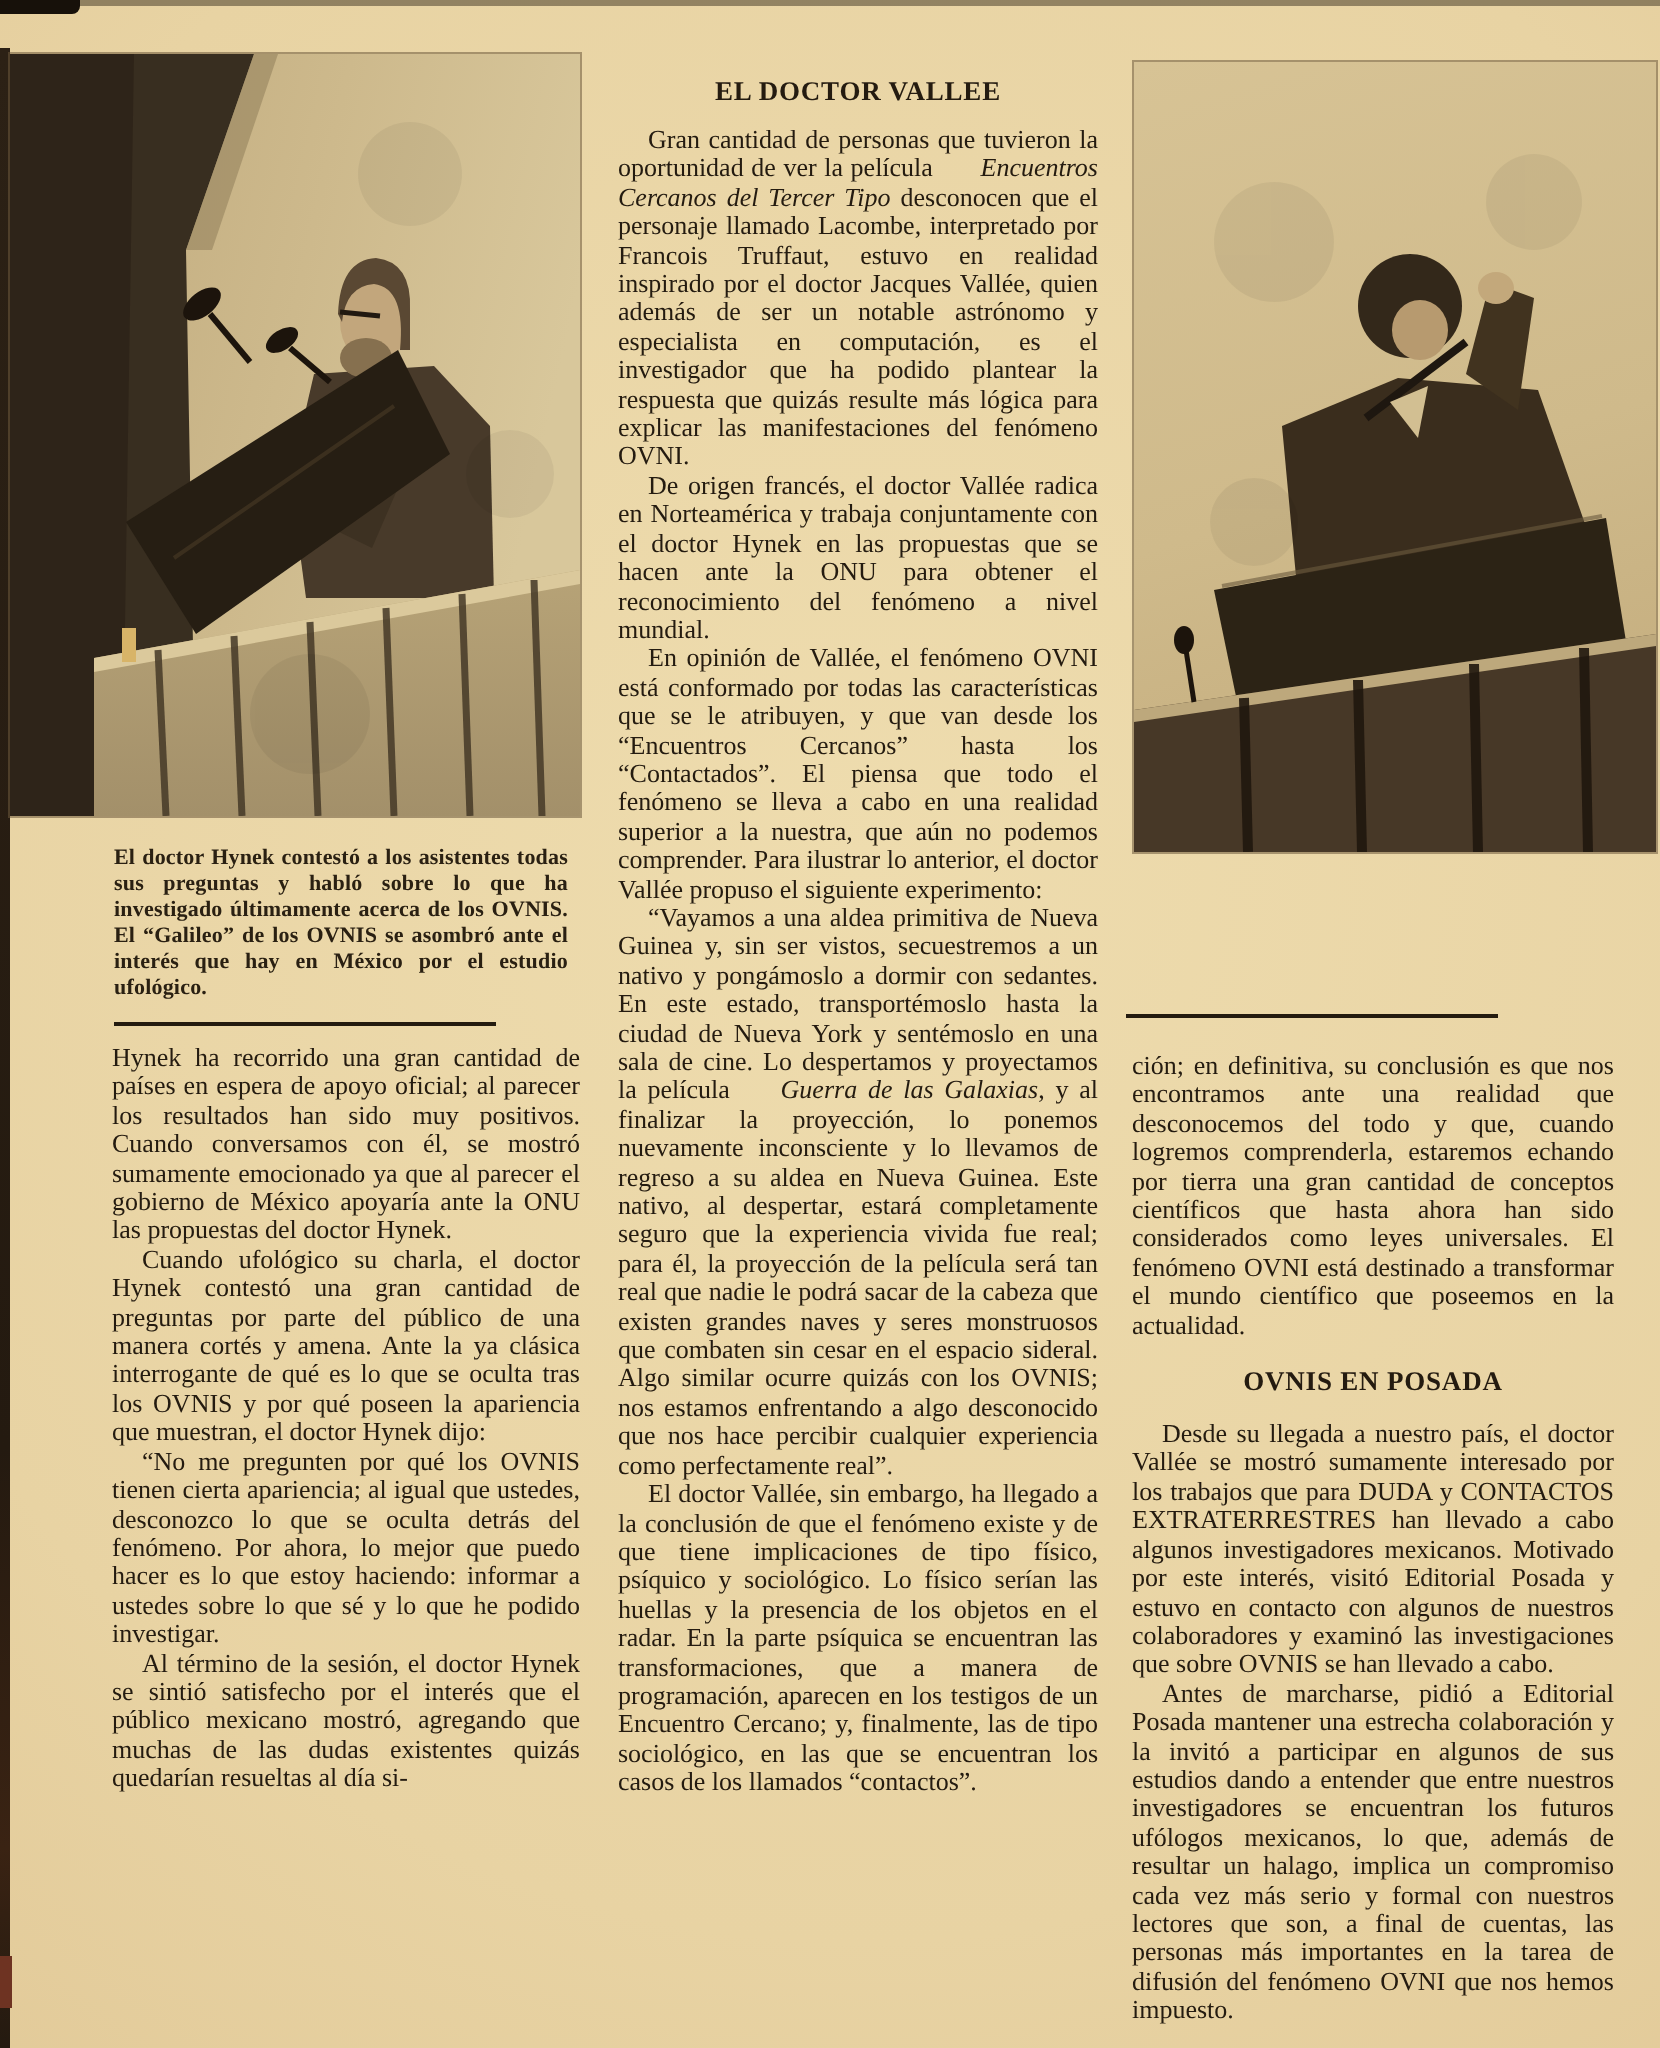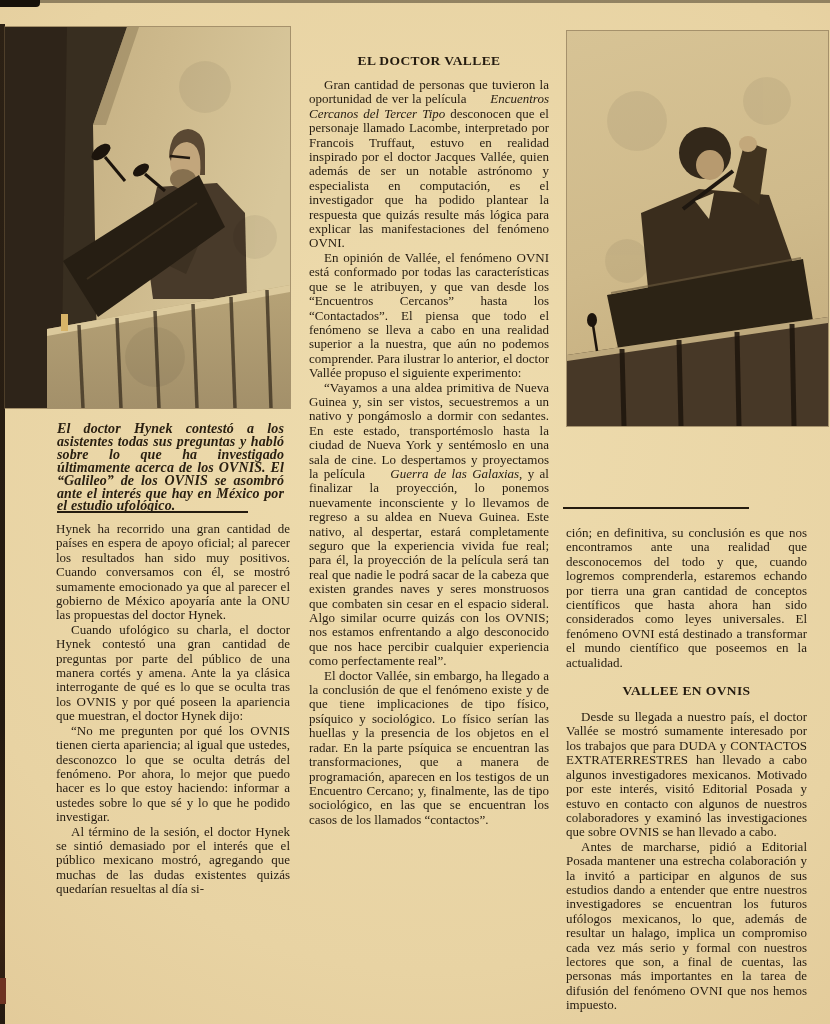--- a/index.html
+++ b/index.html
@@ -19,43 +19,43 @@
   .edge-top-blob{ position:absolute; left:0; top:0; width:40px; height:7px; background:#17110a; border-radius:0 0 4px 0; }
   .edge-left{ position:absolute; left:0; top:24px; width:5px; height:1000px; background:linear-gradient(#2c2115, #241a10 70%, #3a2313 90%, #241a10); }
   .edge-left-red{ position:absolute; left:0; top:978px; width:6px; height:26px; background:#6e3322; }
   
   .photo{ position:absolute; box-shadow:0 0 0 1px rgba(110,90,60,.55); }
   .photo svg{ display:block; }
   #photo-left{ left:5px; top:27px; width:285px; height:381px; }
   #photo-right{ left:567px; top:31px; width:261px; height:395px; }
   
   .caption{
-    position:absolute; font-weight:bold; font-style:italic;
-    font-size:14px; line-height:12.9px; text-align:justify;
+    position:absolute; font-weight:bold; 
+    font-size:11px; line-height:12.9px; text-align:justify;
     color:#2a2012; letter-spacing:.1px;
   }
   #caption-left{ left:57px; top:423px; width:227px; }
   #caption-right{ left:563px; top:439px; width:244px; }
   .rule{ position:absolute; height:2px; background:#241b0f; }
   #rule-left{ left:57px; top:511px; width:191px; }
   #rule-right{ left:563px; top:507px; width:186px; }
   
   .col{
     position:absolute; text-align:justify; font-size:13px; line-height:14.4px;
     color:#241b10; overflow:hidden;
     -webkit-hyphens:auto; hyphens:auto;
   }
   #col-left{ left:56px; top:522px; width:234px; height:500px; }
   #col-mid{ left:309px; top:29px; width:240px; height:992px; }
   #col-right{ left:566px; top:526px; width:241px; height:506px; }
   .col p{ text-indent:15px; }
   .col p.no-indent{ text-indent:0; }
   .col h2{
     font-size:13.5px; line-height:15px; text-align:center; font-weight:bold;
-    letter-spacing:.4px; margin:24px 0 10px;
+    letter-spacing:.4px; margin:9px 0 10px;
   }
   #col-right h2{ margin:13px 0 12px; }
   .ital{ font-style:italic;margin-left:20px; }
 </style>
 </head>
 <body>
 
 <div class="page">
 
   <div class="edge-top"></div>
@@ -170,38 +170,39 @@
 
   <div class="caption" id="caption-left">El doctor Hynek contestó a los asistentes todas sus preguntas y habló sobre lo que ha investigado últimamente acerca de los OVNIS. El “Galileo” de los OVNIS se asombró ante el interés que hay en México por el estudio ufológico.</div>
   <div class="rule" id="rule-left"></div>
   <div class="rule" id="rule-right"></div>
 
   <div class="col" id="col-left">
     <div>
         <p class="no-indent"><span>Hynek ha recorrido una gran cantidad de países en espera de apoyo oficial; al parecer los resultados han sido muy positivos. Cuando conversamos con él, se mostró sumamente emocionado ya que al parecer el gobierno de México apoyaría ante la ONU las propuestas del doctor Hynek.</span></p>
         <p><span>Cuando ufológico su charla, el doctor Hynek contestó una gran cantidad de preguntas por parte del público de una manera cortés y amena. Ante la ya clásica interrogante de qué es lo que se oculta tras los OVNIS y por qué poseen la apariencia que muestran, el doctor Hynek dijo:</span></p>
         <p><span>“No me pregunten por qué los OVNIS tienen cierta apariencia; al igual que ustedes, desconozco lo que se oculta detrás del fenómeno. Por ahora, lo mejor que puedo hacer es lo que estoy haciendo: informar a ustedes sobre lo que sé y lo que he podido investigar.</span></p>
-        <p><span>Al término de la sesión, el doctor Hynek se sintió demasiado por el interés que el público mexicano mostró, agregando que muchas de las dudas existentes quizás quedarían resueltas al día si-</span></p>
+        <p><span>Al término de la sesión, el doctor Hynek se sintió satisfecho por el interés que el público mexicano mostró, agregando que muchas de las dudas existentes quizás quedarían resueltas al día si-</span></p>
       </div>
   </div>
 
   <div class="col" id="col-mid">
     <h2>EL DOCTOR VALLEE</h2>
     <div>
         <p><span>Gran cantidad de personas que tuvieron la oportunidad de ver la película </span><span class="ital">Encuentros Cercanos del Tercer Tipo</span><span> desconocen que el personaje llamado Lacombe, interpretado por Francois Truffaut, estuvo en realidad inspirado por el doctor Jacques Vallée, quien además de ser un notable astrónomo y especialista en computación, es el investigador que ha podido plantear la respuesta que quizás resulte más lógica para explicar las manifestaciones del fenómeno OVNI.</span></p>
+        <p><span>De origen francés, el doctor Vallée radica en Norteamérica y trabaja conjuntamente con el doctor Hynek en las propuestas que se hacen ante la ONU para obtener el reconocimiento del fenómeno a nivel mundial.</span></p>
         <p><span>En opinión de Vallée, el fenómeno OVNI está conformado por todas las características que se le atribuyen, y que van desde los “Encuentros Cercanos” hasta los “Contactados”. El piensa que todo el fenómeno se lleva a cabo en una realidad superior a la nuestra, que aún no podemos comprender. Para ilustrar lo anterior, el doctor Vallée propuso el siguiente experimento:</span></p>
         <p><span>“Vayamos a una aldea primitiva de Nueva Guinea y, sin ser vistos, secuestremos a un nativo y pongámoslo a dormir con sedantes. En este estado, transportémoslo hasta la ciudad de Nueva York y sentémoslo en una sala de cine. Lo despertamos y proyectamos la película </span><span class="ital">Guerra de las Galaxias</span><span>, y al finalizar la proyección, lo ponemos nuevamente inconsciente y lo llevamos de regreso a su aldea en Nueva Guinea. Este nativo, al despertar, estará completamente seguro que la experiencia vivida fue real; para él, la proyección de la película será tan real que nadie le podrá sacar de la cabeza que existen grandes naves y seres monstruosos que combaten sin cesar en el espacio sideral. Algo similar ocurre quizás con los OVNIS; nos estamos enfrentando a algo desconocido que nos hace percibir cualquier experiencia como perfectamente real”.</span></p>
         <p><span>El doctor Vallée, sin embargo, ha llegado a la conclusión de que el fenómeno existe y de que tiene implicaciones de tipo físico, psíquico y sociológico. Lo físico serían las huellas y la presencia de los objetos en el radar. En la parte psíquica se encuentran las transformaciones, que a manera de programación, aparecen en los testigos de un Encuentro Cercano; y, finalmente, las de tipo sociológico, en las que se encuentran los casos de los llamados “contactos”.</span></p>
       </div>
   </div>
 
   <div class="col" id="col-right">
     <div>
         <p class="no-indent"><span>ción; en definitiva, su conclusión es que nos encontramos ante una realidad que desconocemos del todo y que, cuando logremos comprenderla, estaremos echando por tierra una gran cantidad de conceptos científicos que hasta ahora han sido considerados como leyes universales. El fenómeno OVNI está destinado a transformar el mundo científico que poseemos en la actualidad.</span></p>
       </div>
-    <h2>VALLEE EN OVNIS</h2>
+    <h2>OVNIS EN POSADA</h2>
     <div>
         <p><span>Desde su llegada a nuestro país, el doctor Vallée se mostró sumamente interesado por los trabajos que para DUDA y CONTACTOS EXTRATERRESTRES han llevado a cabo algunos investigadores mexicanos. Motivado por este interés, visitó Editorial Posada y estuvo en contacto con algunos de nuestros colaboradores y examinó las investigaciones que sobre OVNIS se han llevado a cabo.</span></p>
         <p><span>Antes de marcharse, pidió a Editorial Posada mantener una estrecha colaboración y la invitó a participar en algunos de sus estudios dando a entender que entre nuestros investigadores se encuentran los futuros ufólogos mexicanos, lo que, además de resultar un halago, implica un compromiso cada vez más serio y formal con nuestros lectores que son, a final de cuentas, las personas más importantes en la tarea de difusión del fenómeno OVNI que nos hemos impuesto.</span></p>
       </div>
   </div>
 
 </div>
 
 </body></html>

